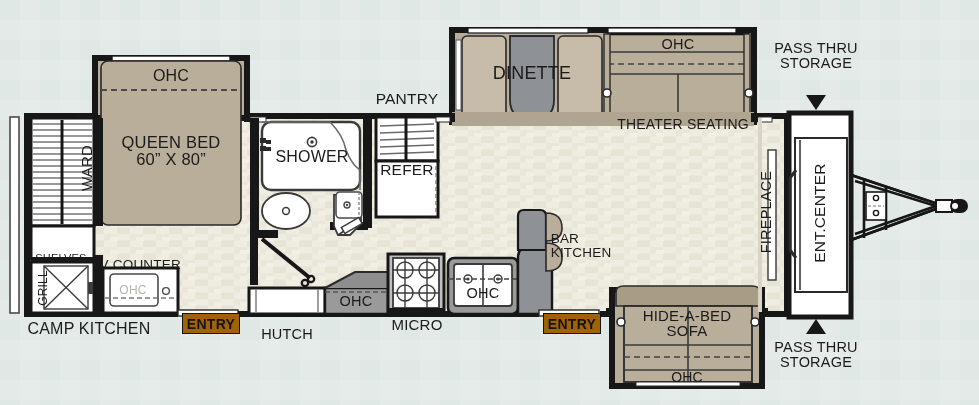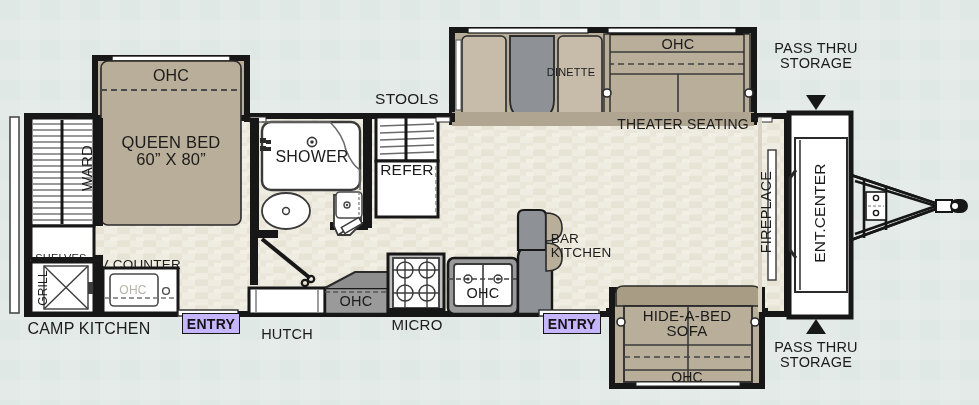--- a/index.html
+++ b/index.html
@@ -19,21 +19,21 @@
     white-space:pre;
     text-align:center;
     line-height:1.02;
     -webkit-font-smoothing:antialiased;
   }
   .vert{writing-mode:vertical-rl;transform:rotate(180deg);}
   .ctr{transform:translate(-50%,-50%);}
   .ctrV{transform:translate(-50%,-50%) rotate(180deg);}
   .boxlbl{
     position:absolute;
-    background:#c4b5fd;
+    background:#a16207;
     border:1.6px solid #151515;
     font-weight:bold;
     color:#141414;
     display:flex;align-items:center;justify-content:center;
     box-sizing:border-box;
     letter-spacing:.3px;
   }
 </style>
 </head>
 <body>
@@ -409,38 +409,38 @@
   <div class="lbl ctr" style="left:136px;top:265px;font-size:13.5px;">TV COUNTER</div>
 
   <div class="lbl ctr" style="left:133px;top:290px;font-size:12px;color:#b8b4a8;">OHC</div>
 
   <div class="lbl ctr" style="left:89px;top:329px;font-size:16px;">CAMP KITCHEN</div>
 
   <div class="boxlbl" style="left:182px;top:313px;width:58px;height:21px;font-size:14px;">ENTRY</div>
 
   <div class="lbl ctr" style="left:312px;top:157px;font-size:16px;">SHOWER</div>
 
-  <div class="lbl ctr" style="left:407px;top:99px;font-size:15.5px;">STOOLS</div>
+  <div class="lbl ctr" style="left:407px;top:99px;font-size:15.5px;">PANTRY</div>
 
   <div class="lbl ctr" style="left:407px;top:170px;font-size:15.5px;">REFER</div>
 
   <div class="lbl ctr" style="left:287px;top:301px;font-size:14.5px;margin-top:33px;">HUTCH</div>
 
   <div class="lbl ctr" style="left:356px;top:301px;font-size:14.5px;">OHC</div>
 
   <div class="lbl ctr" style="left:417px;top:325px;font-size:15px;">MICRO</div>
 
   <div class="lbl ctr" style="left:483px;top:293px;font-size:14.5px;">OHC</div>
 
   <div class="lbl ctr" style="left:581px;top:246px;font-size:13.5px;text-align:left;">BAR
 KITCHEN</div>
 
   <div class="boxlbl" style="left:543px;top:313px;width:58px;height:21px;font-size:14px;">ENTRY</div>
 
-  <div class="lbl ctr" style="left:532px;top:73px;font-size:11px;margin-left:39px;">DINETTE</div>
+  <div class="lbl ctr" style="left:532px;top:73px;font-size:18px;">DINETTE</div>
 
   <div class="lbl ctr" style="left:678px;top:44px;font-size:14.5px;">OHC</div>
 
   <div class="lbl ctr" style="left:683px;top:124px;font-size:14px;text-align:center;">THEATER SEATING</div>
 
   <div class="lbl ctr" style="left:687px;top:323px;font-size:15px;">HIDE-A-BED
 SOFA</div>
 
   <div class="lbl ctr" style="left:687px;top:377px;font-size:14px;">OHC</div>
 

